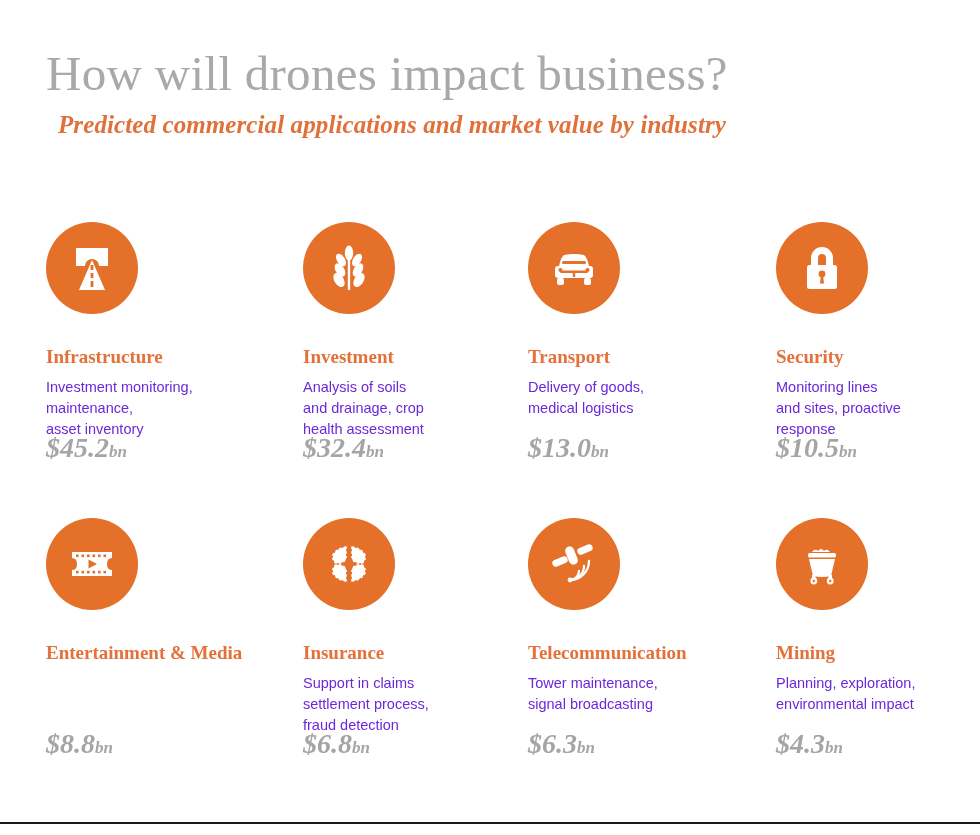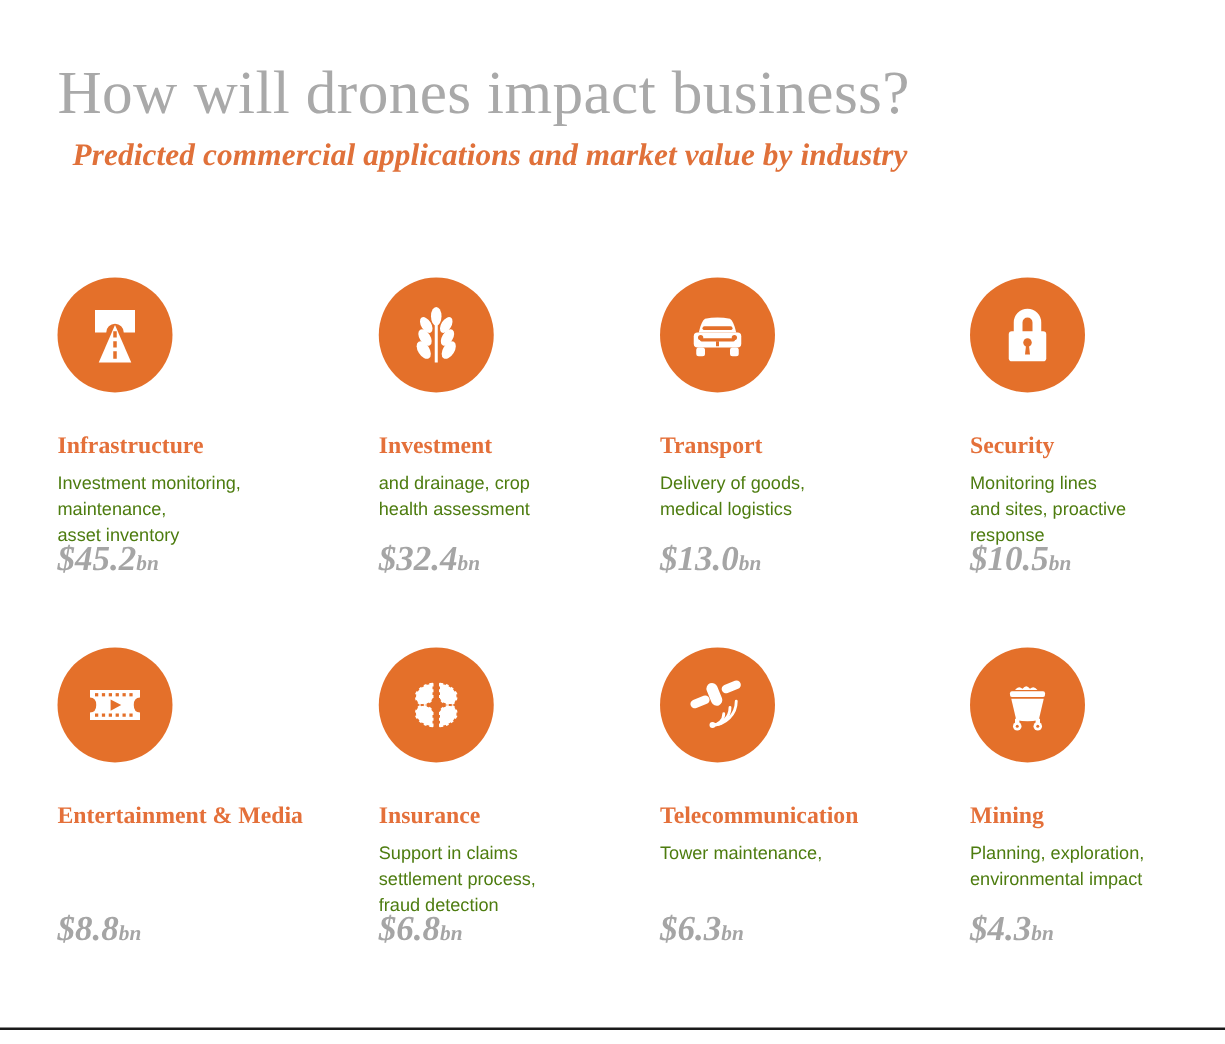--- a/index.html
+++ b/index.html
@@ -88,21 +88,21 @@
     font-weight: 700;
     font-size: 19px;
     color: #e4703a;
     line-height: 1.15;
     white-space: nowrap;
   }
   .card-desc {
     margin-top: 9px;
     font-family: "Liberation Sans", sans-serif;
     font-size: 14.5px;
-    color: #4d7c0f;
+    color: #6d28d9;
     line-height: 1.45;
   }
   .card-desc span { display: block; }
 
   .card-value {
     position: absolute;
     left: 0;
     top: 210px;
     font-family: "Liberation Serif", serif;
     font-style: italic;
@@ -168,20 +168,21 @@
             <ellipse cx="20" cy="20" rx="4" ry="7" fill="#ffffff" transform="rotate(-32 20 20)"></ellipse>
             <ellipse cx="36" cy="20" rx="4" ry="7" fill="#ffffff" transform="rotate(32 36 20)"></ellipse>
             <ellipse cx="19" cy="30" rx="4.3" ry="7.4" fill="#ffffff" transform="rotate(-32 19 30)"></ellipse>
             <ellipse cx="37" cy="30" rx="4.3" ry="7.4" fill="#ffffff" transform="rotate(32 37 30)"></ellipse>
             <ellipse cx="18" cy="40" rx="4.6" ry="7.8" fill="#ffffff" transform="rotate(-32 18 40)"></ellipse>
             <ellipse cx="38" cy="40" rx="4.6" ry="7.8" fill="#ffffff" transform="rotate(32 38 40)"></ellipse>
           </svg>
         </div>
         <div class="card-heading">Investment</div>
         <div class="card-desc">
+          <span>Analysis of soils</span>
           <span>and drainage, crop</span>
           <span>health assessment</span>
         </div>
         <div class="card-value">
           <span>$32.4</span><span class="unit">bn</span>
         </div>
       </div>
 
       <div class="card col-3">
         <div class="icon-badge">
@@ -290,20 +291,21 @@
               <path d="M24 44 a9 9 0 0 0 9 -9"></path>
               <path d="M24 44 a14 14 0 0 0 14 -14"></path>
               <path d="M24 44 a19 19 0 0 0 19 -19"></path>
             </g>
             <circle cx="24" cy="44" r="2.4" fill="#ffffff"></circle>
           </svg>
         </div>
         <div class="card-heading">Telecommunication</div>
         <div class="card-desc">
           <span>Tower maintenance,</span>
+          <span>signal broadcasting</span>
         </div>
         <div class="card-value">
           <span>$6.3</span><span class="unit">bn</span>
         </div>
       </div>
 
       <div class="card col-4">
         <div class="icon-badge">
           <svg width="56" height="56" viewBox="0 0 56 56" aria-hidden="true">
             <path d="M18 16 q3-4 6-1 q3-4 6 0 q3-3 6 1 z" fill="#ffffff"></path>

